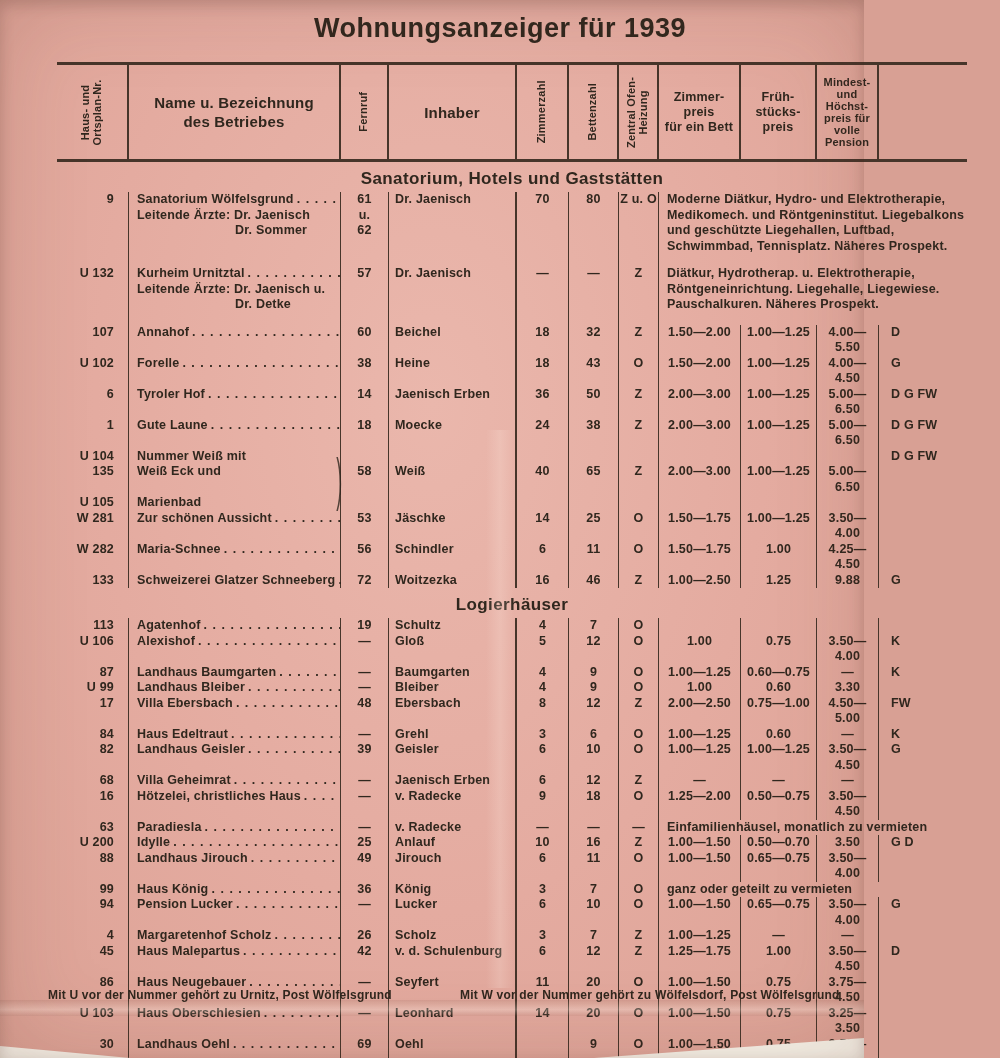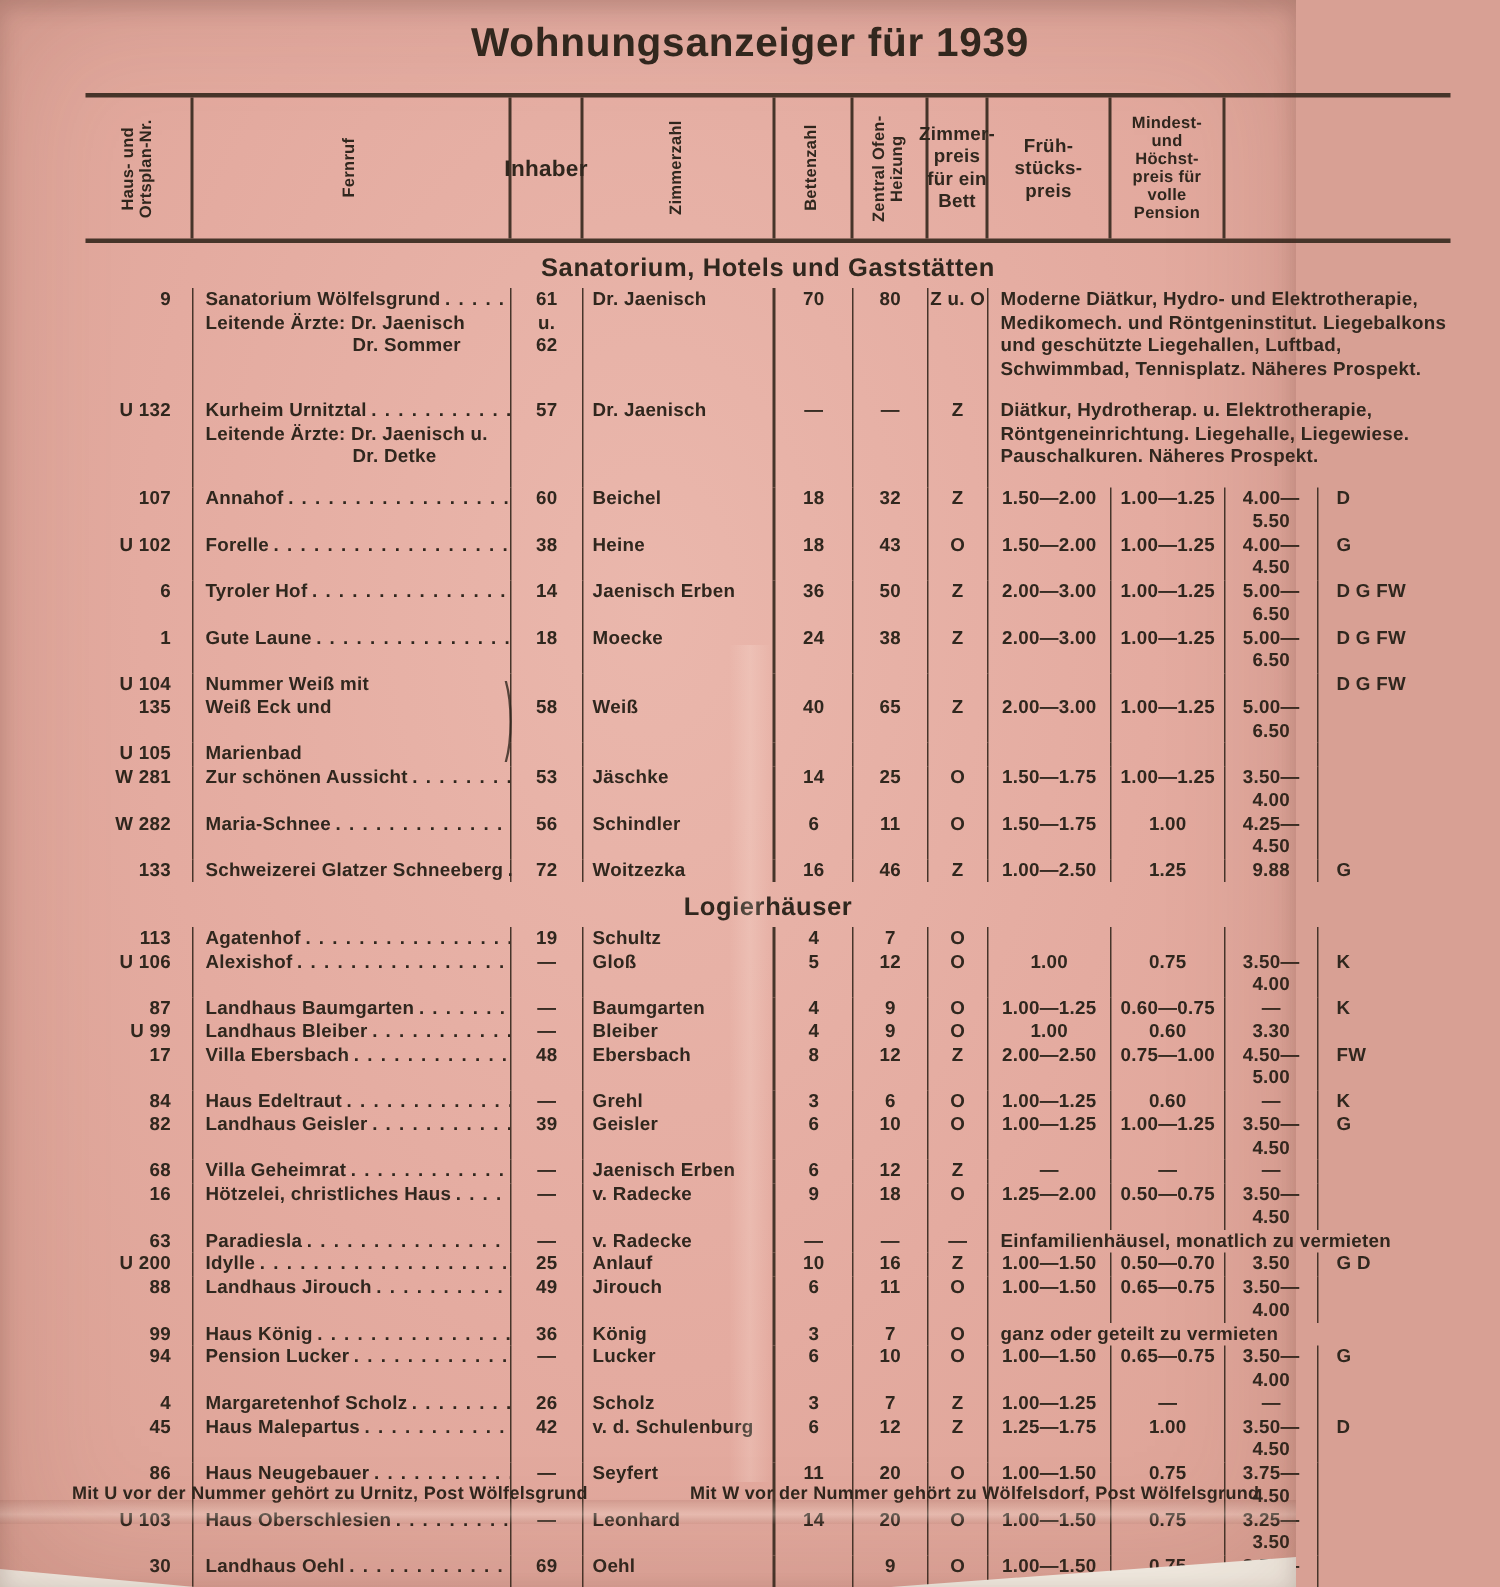--- a/index.html
+++ b/index.html
@@ -81,20 +81,23 @@
 <body>
 
 <div class="sheet">
   <div class="title">Wohnungsanzeiger für 1939</div>
 
   <div class="doc-table">
     <div class="thead" id="thead">
         <div class="th">
           <div class="rot">Haus- und<br>Ortsplan-Nr.</div>
         </div>
+        <div class="th big">
+          <div>Name u. Bezeichnung<br>des Betriebes</div>
+        </div>
         <div class="th">
           <div class="rot">Fernruf</div>
         </div>
         <div class="th big">
           <div>Inhaber</div>
         </div>
         <div class="th">
           <div class="rot">Zimmerzahl</div>
         </div>
         <div class="th">

